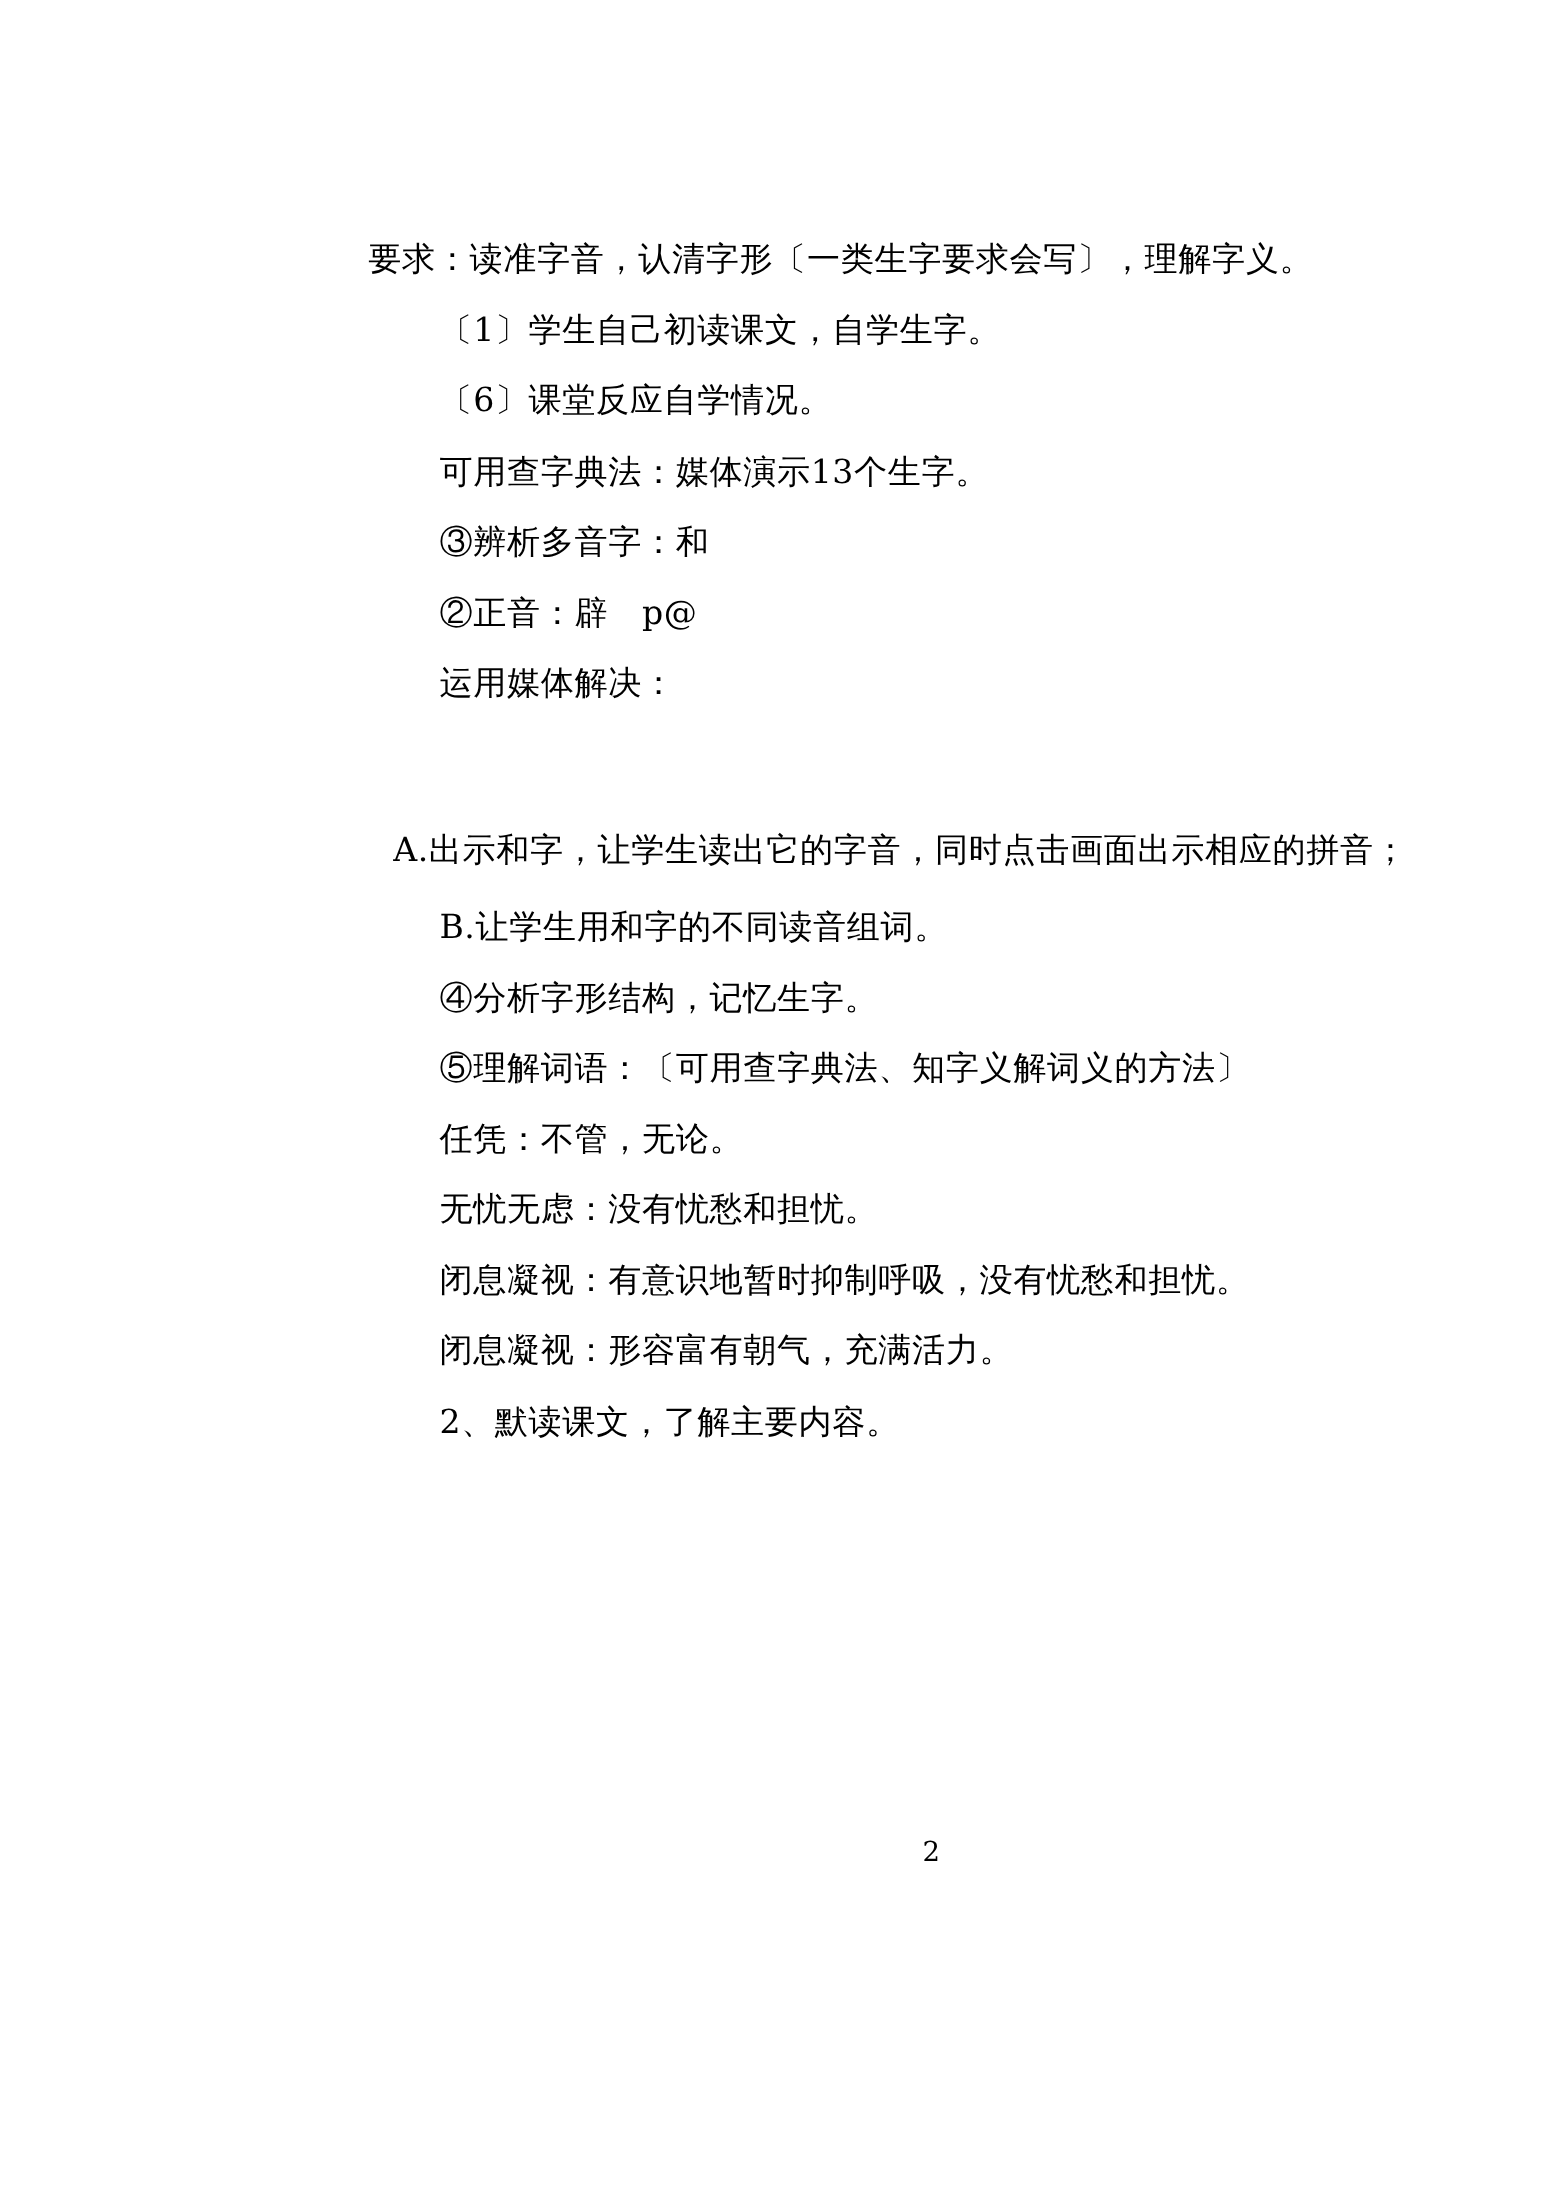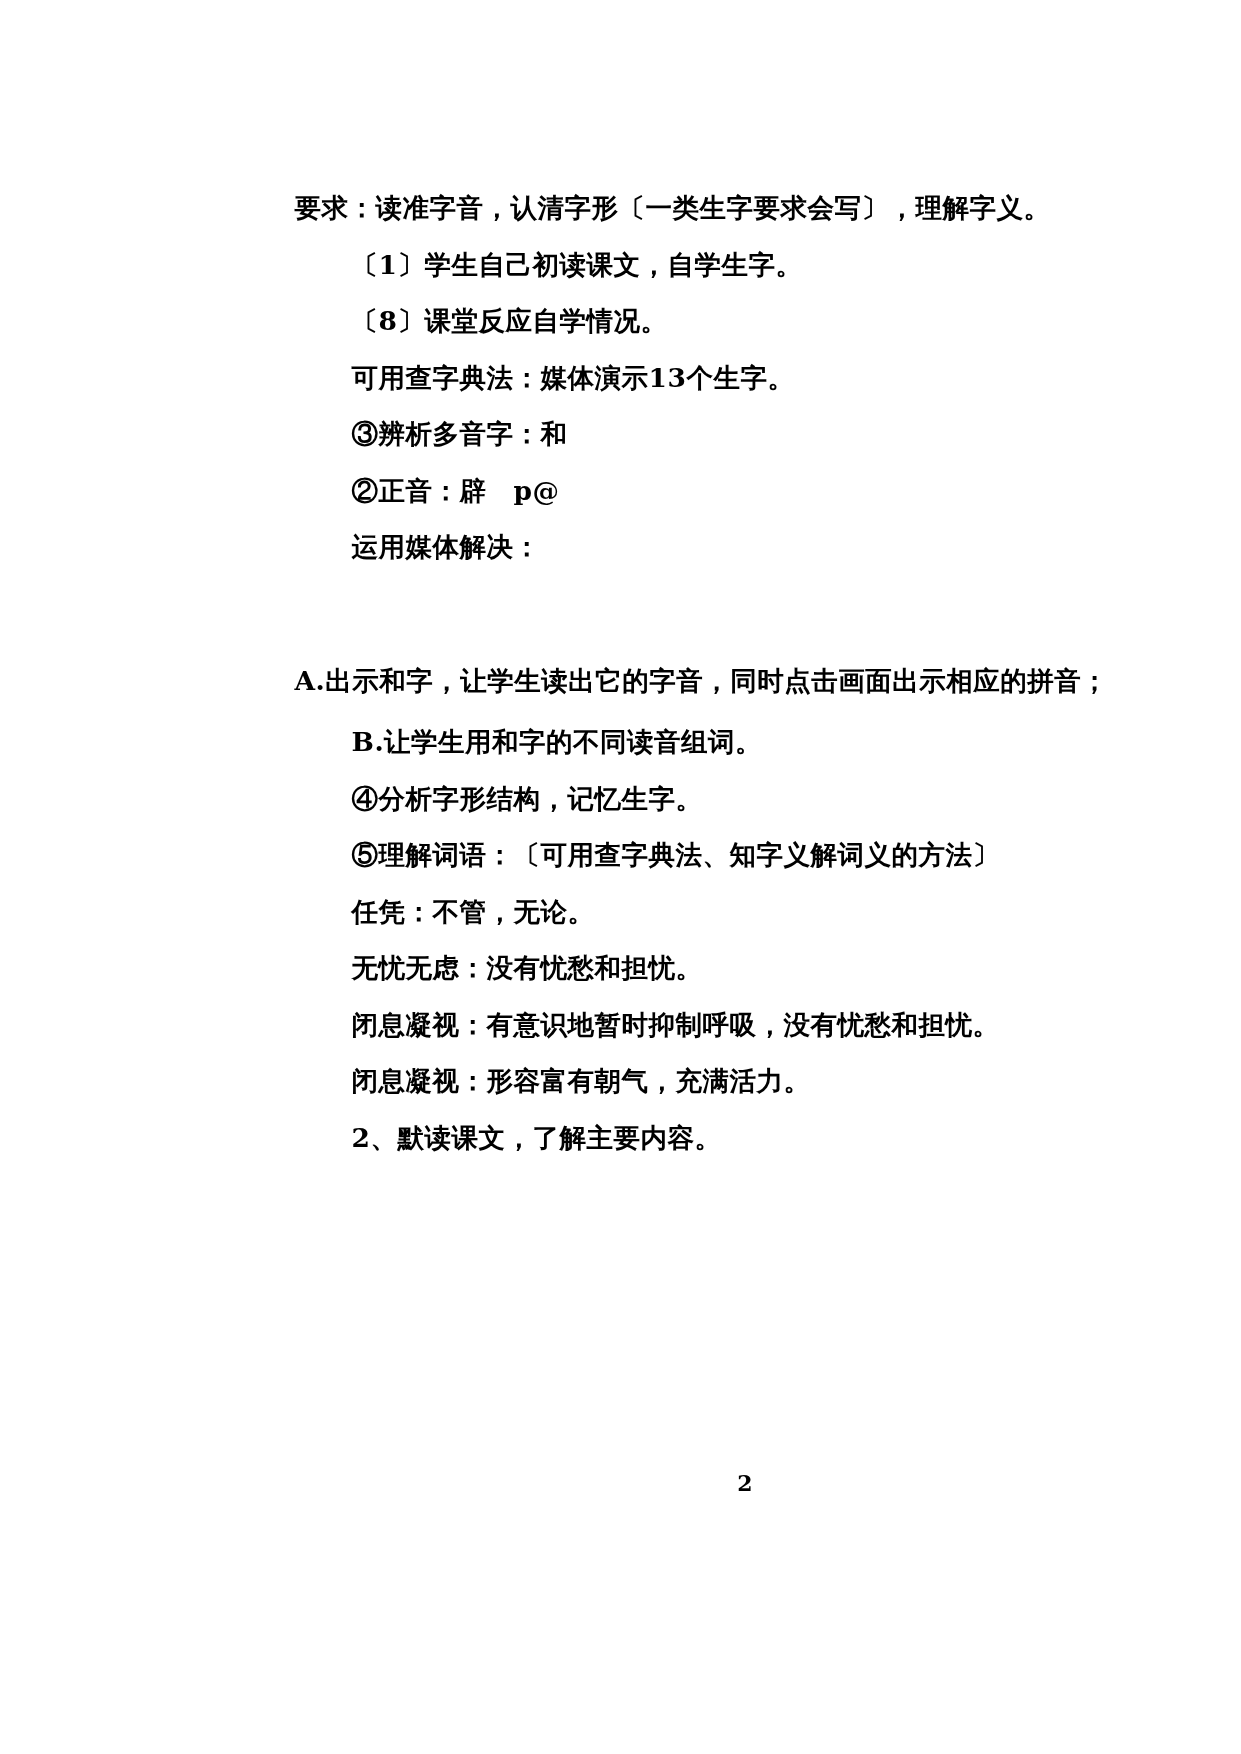--- a/index.html
+++ b/index.html
@@ -12,21 +12,20 @@
     color: #000000;
   }
   .page {
     position: relative;
     width: 992px;
     height: 1754px;
     margin: 0 auto;
     background: #ffffff;
     box-sizing: border-box;
     overflow: hidden;
-    font-weight: bold;
   }
   .content {
     position: absolute;
     left: 0;
     top: 0;
     width: 1241px;
     padding: 195px 170px 0 170px;
     box-sizing: border-box;
   }
   .para {
@@ -40,20 +39,21 @@
   .indent {
     text-indent: 57px;
     margin-top: 16px;
   }
   .flush {
     text-indent: 0;
   }
   .wrapped {
     line-height: 2.45;
     margin-bottom: 16px;
+    margin-left: 20px;
   }
   .spacer {
     height: 58px;
   }
   .page-number {
     position: absolute;
     left: 0;
     top: 1470px;
     width: 1241px;
     text-align: center;
@@ -65,21 +65,21 @@
 </head>
 <body>
 
 <div class="page">
   <div class="content">
 
     <p class="para flush">要求：读准字音，认清字形〔一类生字要求会写〕，理解字义。</p>
 
     <p class="para indent">〔1〕学生自己初读课文，自学生字。</p>
 
-    <p class="para indent">〔8〕课堂反应自学情况。</p>
+    <p class="para indent">〔6〕课堂反应自学情况。</p>
 
     <p class="para indent">可用查字典法：媒体演示13个生字。</p>
 
     <p class="para indent">③辨析多音字：和</p>
 
     <p class="para indent">②正音：辟　p@</p>
 
     <p class="para indent">运用媒体解决：</p>
 
     <div class="spacer"></div>

